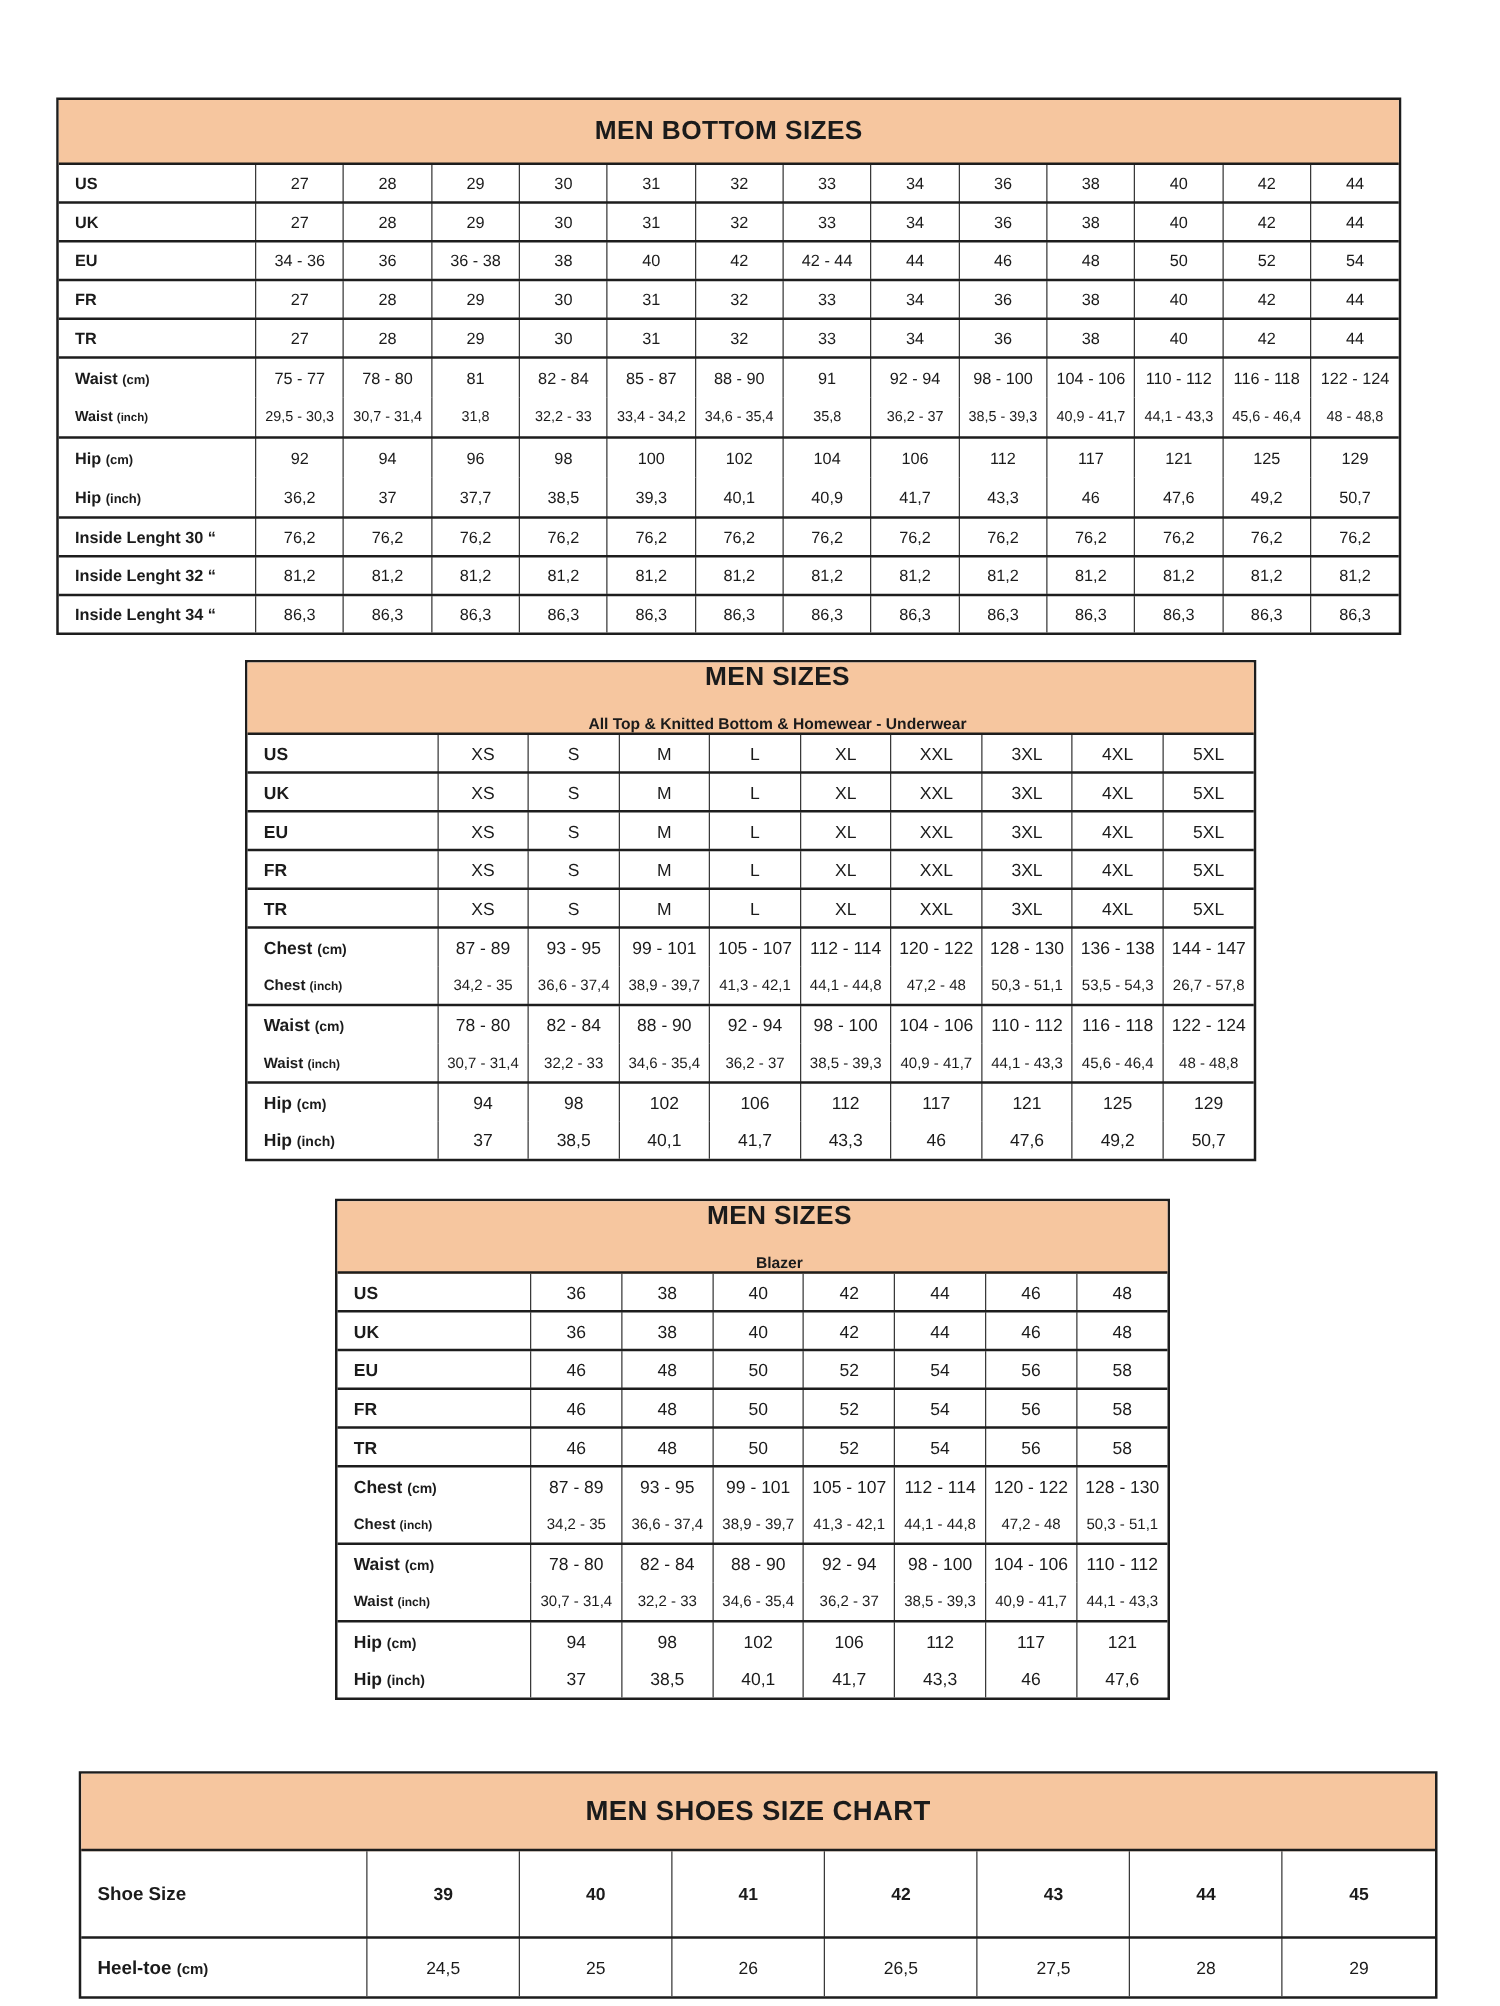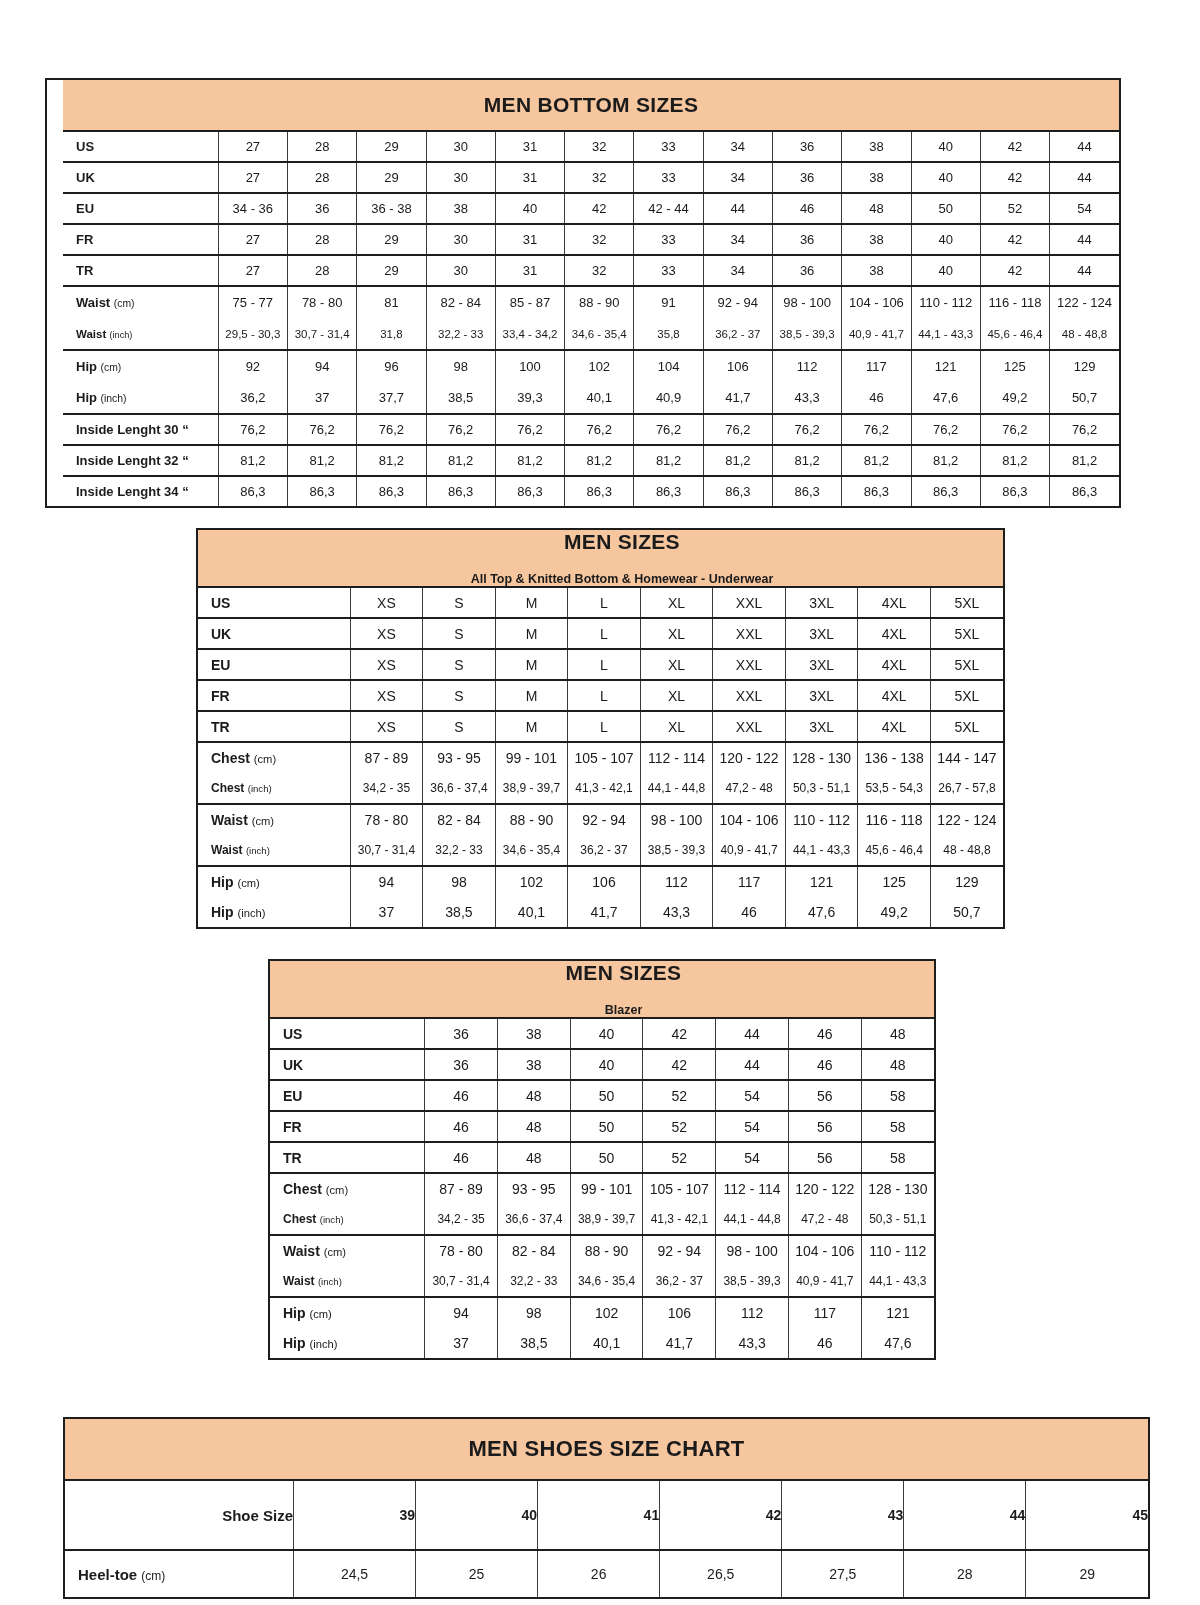--- a/index.html
+++ b/index.html
@@ -10,21 +10,21 @@
     color:var(--text,#1b1b1b);
     -webkit-font-smoothing:antialiased;
   }
   .page{width:1200px;height:1605px;overflow:hidden;background:var(--page-bg,#fff);}
 
   .tbl{
     border:2px solid var(--line,#1d1d1d);
     background:#fff;
     box-sizing:border-box;
   }
-  #t1{margin:78px 0 0 45px;width:1076px;padding-left:16px;}
+  #t1{margin:78px 0 0 45px;width:1076px;}
   #t2{margin:20px 0 0 196px;width:809px;}
   #t3{margin:30px 0 0 268px;width:668px;}
   #t4{margin:57px 0 0 63px;width:1087px;}
 
   .thead{
     background:var(--header-bg,#f6c69f);
     border-bottom:2px solid var(--line,#1d1d1d);
     display:flex;flex-direction:column;justify-content:center;align-items:center;
     text-align:center;
   }
@@ -36,41 +36,41 @@
   .tsub{font-weight:bold;font-size:12.5px;margin-top:18px;text-align:right;}
   .tsub:empty{display:none;}
 
   table{border-collapse:collapse;width:100%;table-layout:fixed;}
   tbody{border-top:2px solid var(--line,#1d1d1d);}
   tbody:first-of-type{border-top:0;}
   td{padding:0;text-align:center;vertical-align:middle;overflow:hidden;white-space:nowrap;}
   td + td{border-left:1.5px solid var(--line-inner,#333);}
 
   td.lbl{text-align:left;padding-left:13px;font-weight:bold;}
-  .lbl .unit{font-size:.8em;font-weight:normal;}
+  .lbl .unit{font-size:.8em;font-weight:bold;}
 
   
   #t1 col.c-lbl{width:14.7%;}
   #t2 col.c-lbl{width:18.9%;}
   #t3 col.c-lbl{width:23.3%;}
   #t4 col.c-lbl{width:21.1%;}
 
   #t1 td{font-size:13px;height:29px;}
   #t1 tr.line-sm td{font-size:11.5px;}
   #t1 td.lbl{font-size:13px;}
   #t1 tr.pair td{height:31px;}
 
   #t2 td,#t3 td{font-size:14px;height:29px;}
   #t2 tr.line-sm td,#t3 tr.line-sm td{font-size:12px;}
   #t2 td.lbl,#t3 td.lbl{font-size:14px;}
   #t2 tr.pair td,#t3 tr.pair td{height:30px;}
 
   #t4 td{font-size:14px;}
   #t4 td.lbl{font-size:15px;}
-  #t4 tbody:first-of-type td{height:68px;text-align:right;}
+  #t4 tbody:first-of-type td{height:68px;}
   #t4 tbody:last-of-type td{height:46px;border-radius:23px;}
   tr.bold-vals td{font-weight:bold;}
   tr.bold-vals td.lbl{font-weight:bold;}
 </style>
 </head>
 <body>
 
 <div class="page">
 
   <section class="tbl" id="t1">

